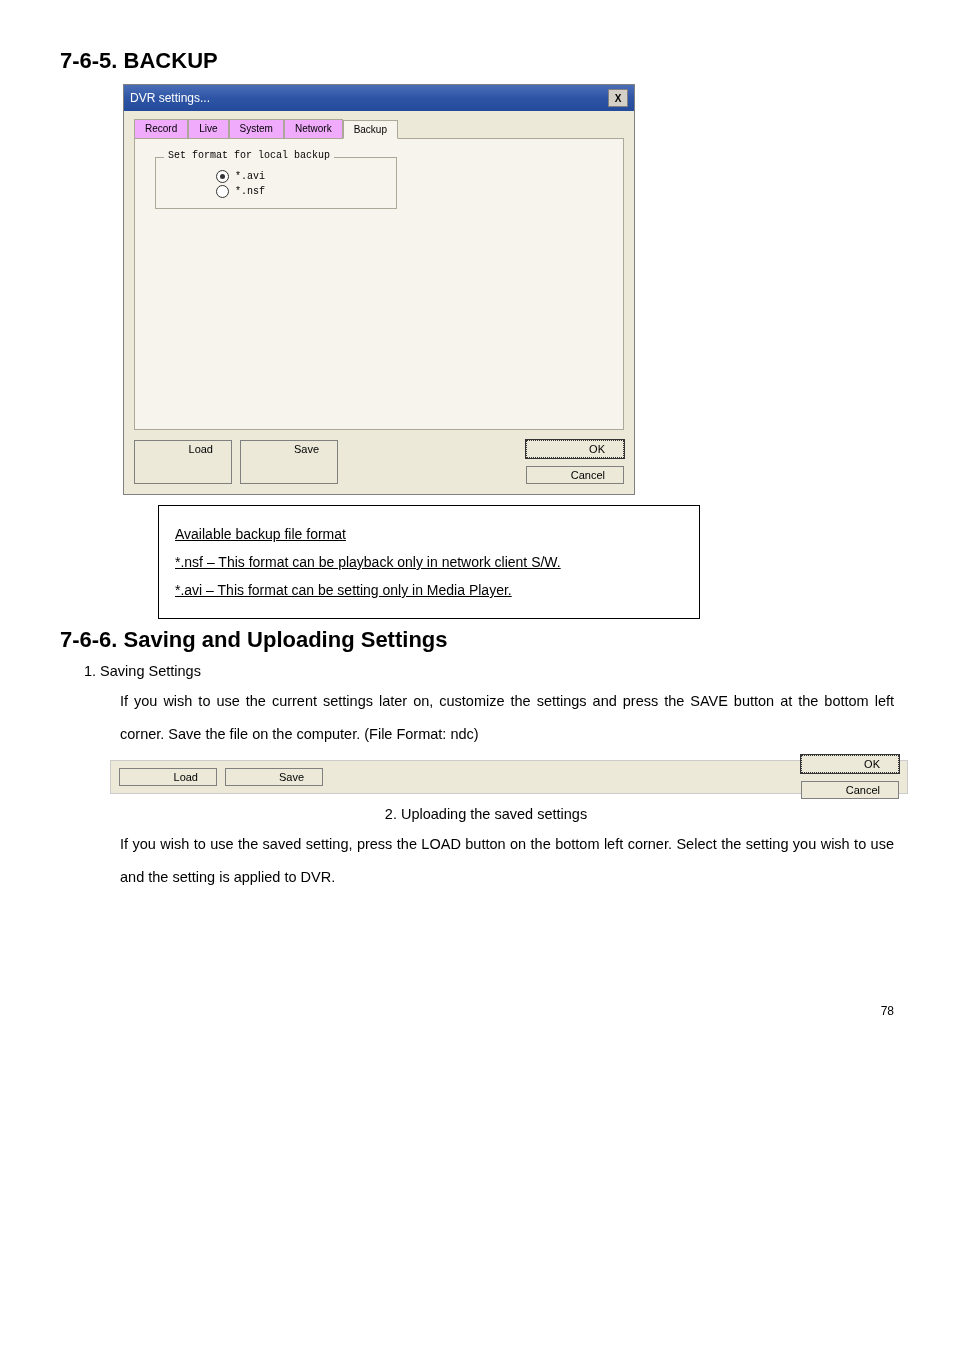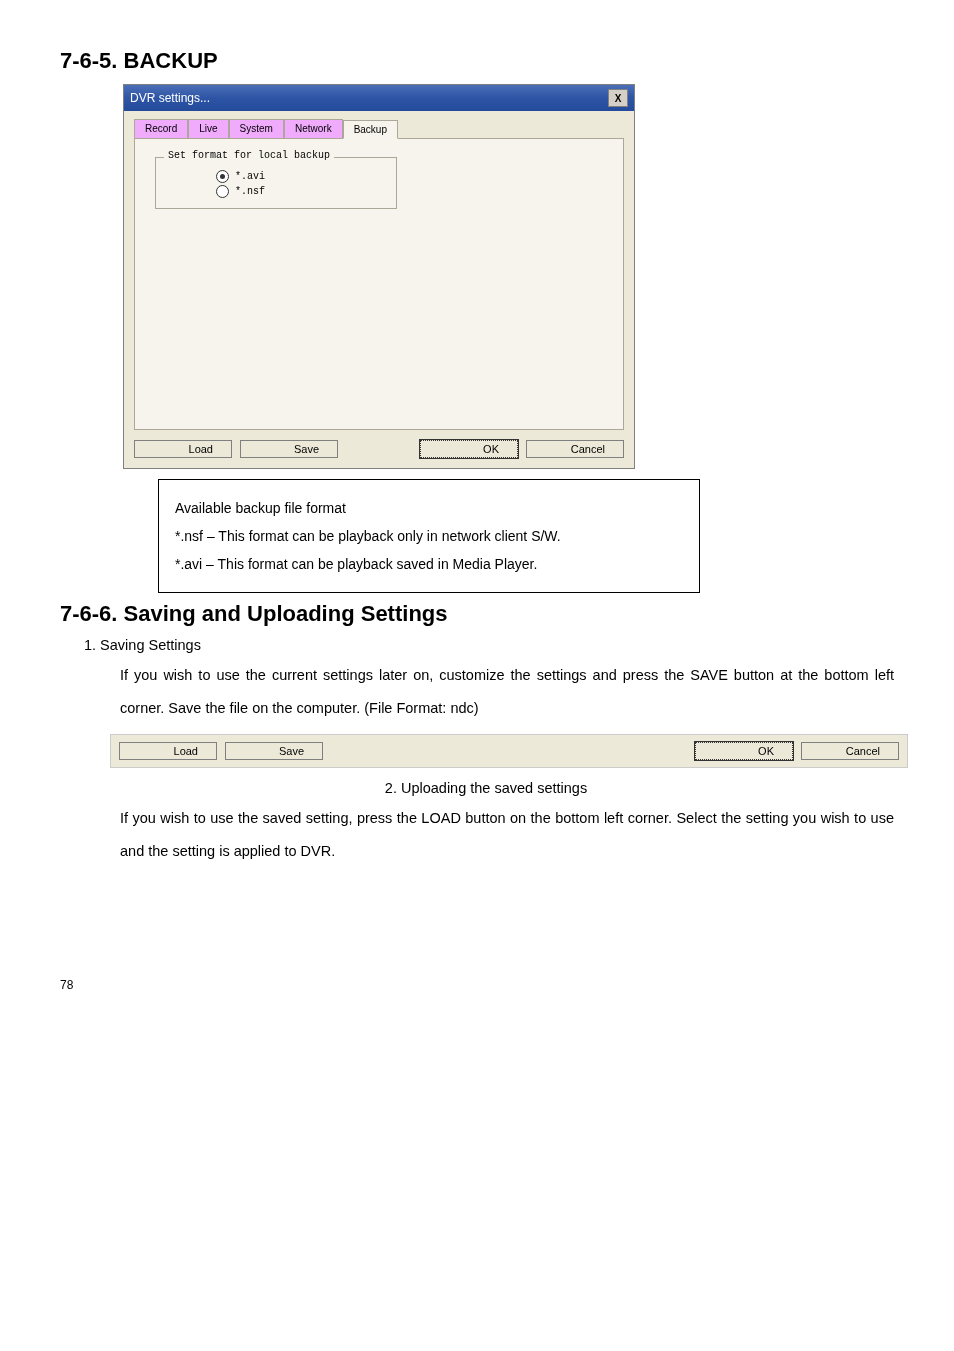--- a/index.html
+++ b/index.html
@@ -127,28 +127,29 @@
       font-size: 11px;
       cursor: pointer;
       min-width: 60px;
       text-align: right;
     }
     .winbtn.default {
       border: 1px dotted #333;
       outline: 1px solid #333;
     }
     .left-btns { display: flex; gap: 8px; }
-    .right-btns { display: flex; gap: 8px; }
+    .right-btns { display: flex; gap: 8px; flex-direction: column; }
     .info-box {
       border: 1px solid black;
       margin: 10px 0 8px 98px;
       width: 508px;
       padding: 14px 16px;
       font-size: 14px;
       line-height: 2;
+      text-decoration: underline;
     }
     .body-line {
       font-size: 14.5px;
       margin: 4px 0 0 24px;
     }
     .indent-para {
       margin: 6px 0 4px 60px;
       font-size: 14.5px;
       line-height: 2.3;
       text-align: justify;
@@ -158,21 +159,21 @@
       width: 780px;
       height: 28px;
       background: #ece9d8;
       border: 1px solid #ccc;
       display: flex;
       justify-content: space-between;
       align-items: center;
       padding: 2px 8px;
     }
     .page-number {
-      text-align: left;
+      text-align: right;
       font-size: 12px;
       margin-top: 110px;
     }
   </style>
 </head>
 <body>
 
 <h2 class="section">7-6-5. BACKUP</h2>
 
 <div class="dialog">
@@ -211,21 +212,21 @@
     <div class="right-btns">
       <span class="winbtn default">OK</span>
       <span class="winbtn">Cancel</span>
     </div>
   </div>
 </div>
 
 <div class="info-box">
   <div>Available backup file format</div>
   <div>*.nsf – This format can be playback only in network client S/W.</div>
-  <div>*.avi – This format can be playback saved in Media Player.</div>
+  <div>*.avi – This format can be setting only in Media Player.</div>
 </div>
 
 <h2 class="section">7-6-6. Saving and Uploading Settings</h2>
 <div class="body-line">1. Saving Settings</div>
 <div class="indent-para">If you wish to use the current settings later on, customize the settings and press the SAVE button at the bottom left corner. Save the file on the computer. (File Format: ndc)</div>
 
 <div class="button-bar-strip">
   <div class="left-btns">
     <span class="winbtn">Load</span>
     <span class="winbtn">Save</span>

